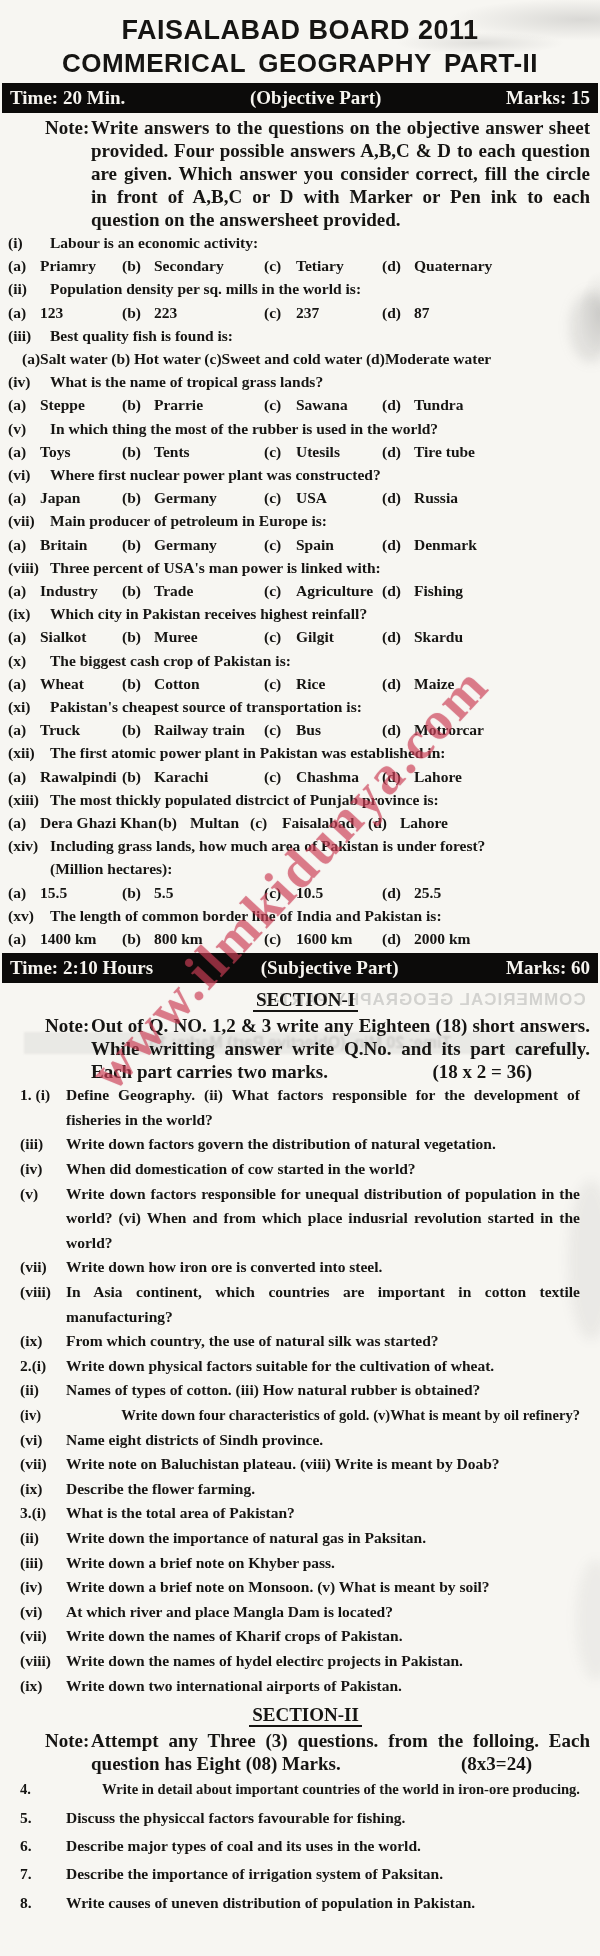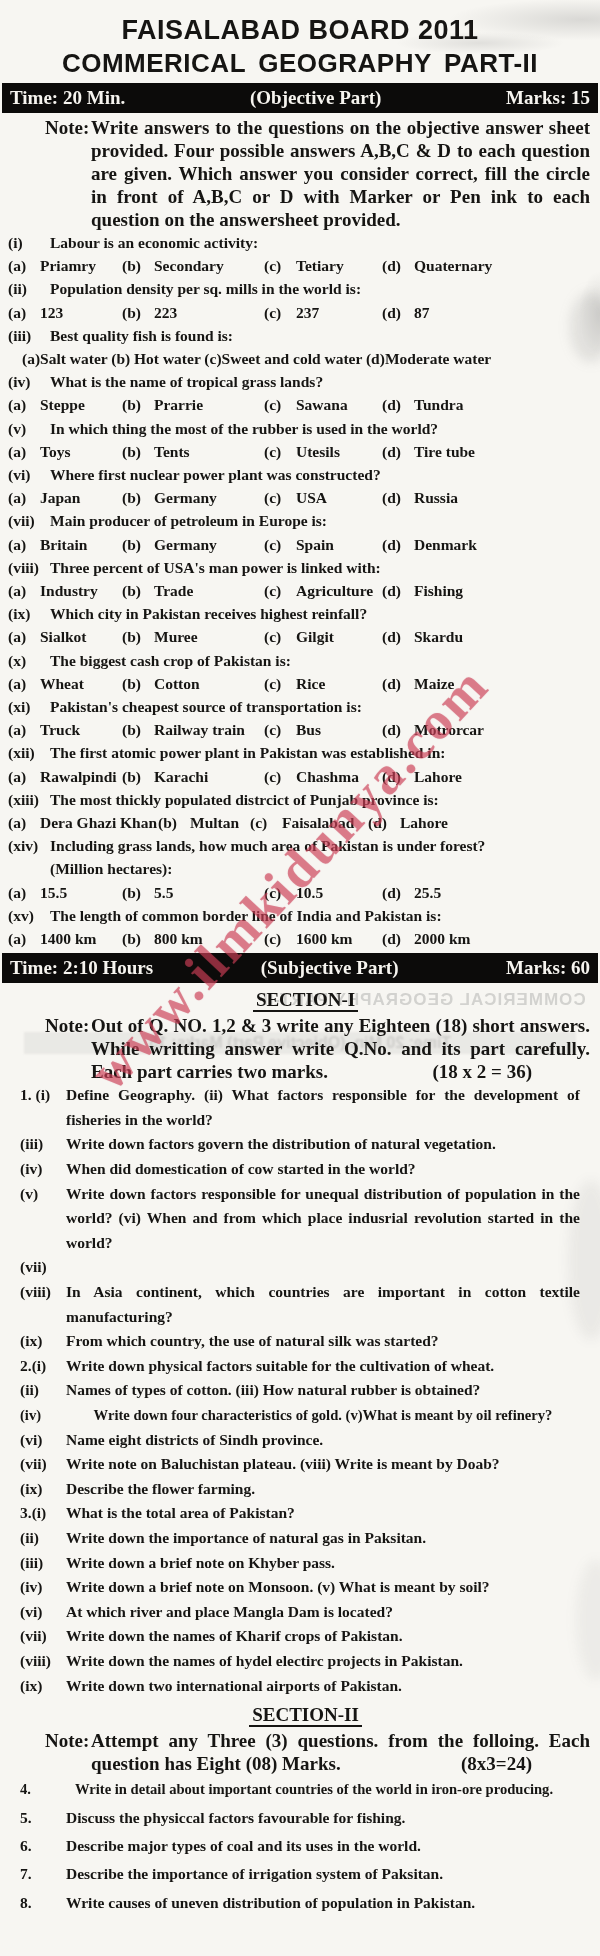--- a/index.html
+++ b/index.html
@@ -55,21 +55,21 @@
   
   .sec-heading { text-align: center; font-size: 19px; line-height: 27px; margin-top: 3px; margin-left: 11px; }
   .sec-heading span { border-bottom: 2.5px solid #161513; padding: 0 3px 0px 3px; }
 
   
   .item { display: flex; padding: 0 20px; font-size: 15.5px; line-height: 24.6px; }
   .item-label { width: 46px; flex: none; }
   .item-text { flex: 1; text-align: justify; }
   .sec2 .item { line-height: 28.4px; }
   .row-tight { font-size: 14.6px; }
-  .row-tight .item-text { white-space: nowrap; text-align: center; }
+  .row-tight .item-text { white-space: nowrap; text-align: right; }
   .label-narrow .item-label { width: 28px; }
   .sec1 { margin-top: 2px; }
   .sec2 { margin-top: 3px; }
 
   
   .watermark {
     position: absolute; left: 100px; top: 1050px;
     width: 640px;
     transform: rotate(-47deg); transform-origin: 0 50%;
     font-size: 54px; letter-spacing: 3px;
@@ -344,20 +344,21 @@
       <div class="item">
           <span class="item-label">(iv)</span>
           <span class="item-text">When did domestication of cow started in the world?</span>
         </div>
       <div class="item">
           <span class="item-label">(v)</span>
           <span class="item-text">Write down factors responsible for unequal distribution of population in the world? (vi) When and from which place indusrial revolution started in the world?</span>
         </div>
       <div class="item">
           <span class="item-label">(vii)</span>
+          <span class="item-text">Write down how iron ore is converted into steel.</span>
         </div>
       <div class="item">
           <span class="item-label">(viii)</span>
           <span class="item-text">In Asia continent, which countries are important in cotton textile manufacturing?</span>
         </div>
       <div class="item">
           <span class="item-label">(ix)</span>
           <span class="item-text">From which country, the use of natural silk was started?</span>
         </div>
       <div class="item">

